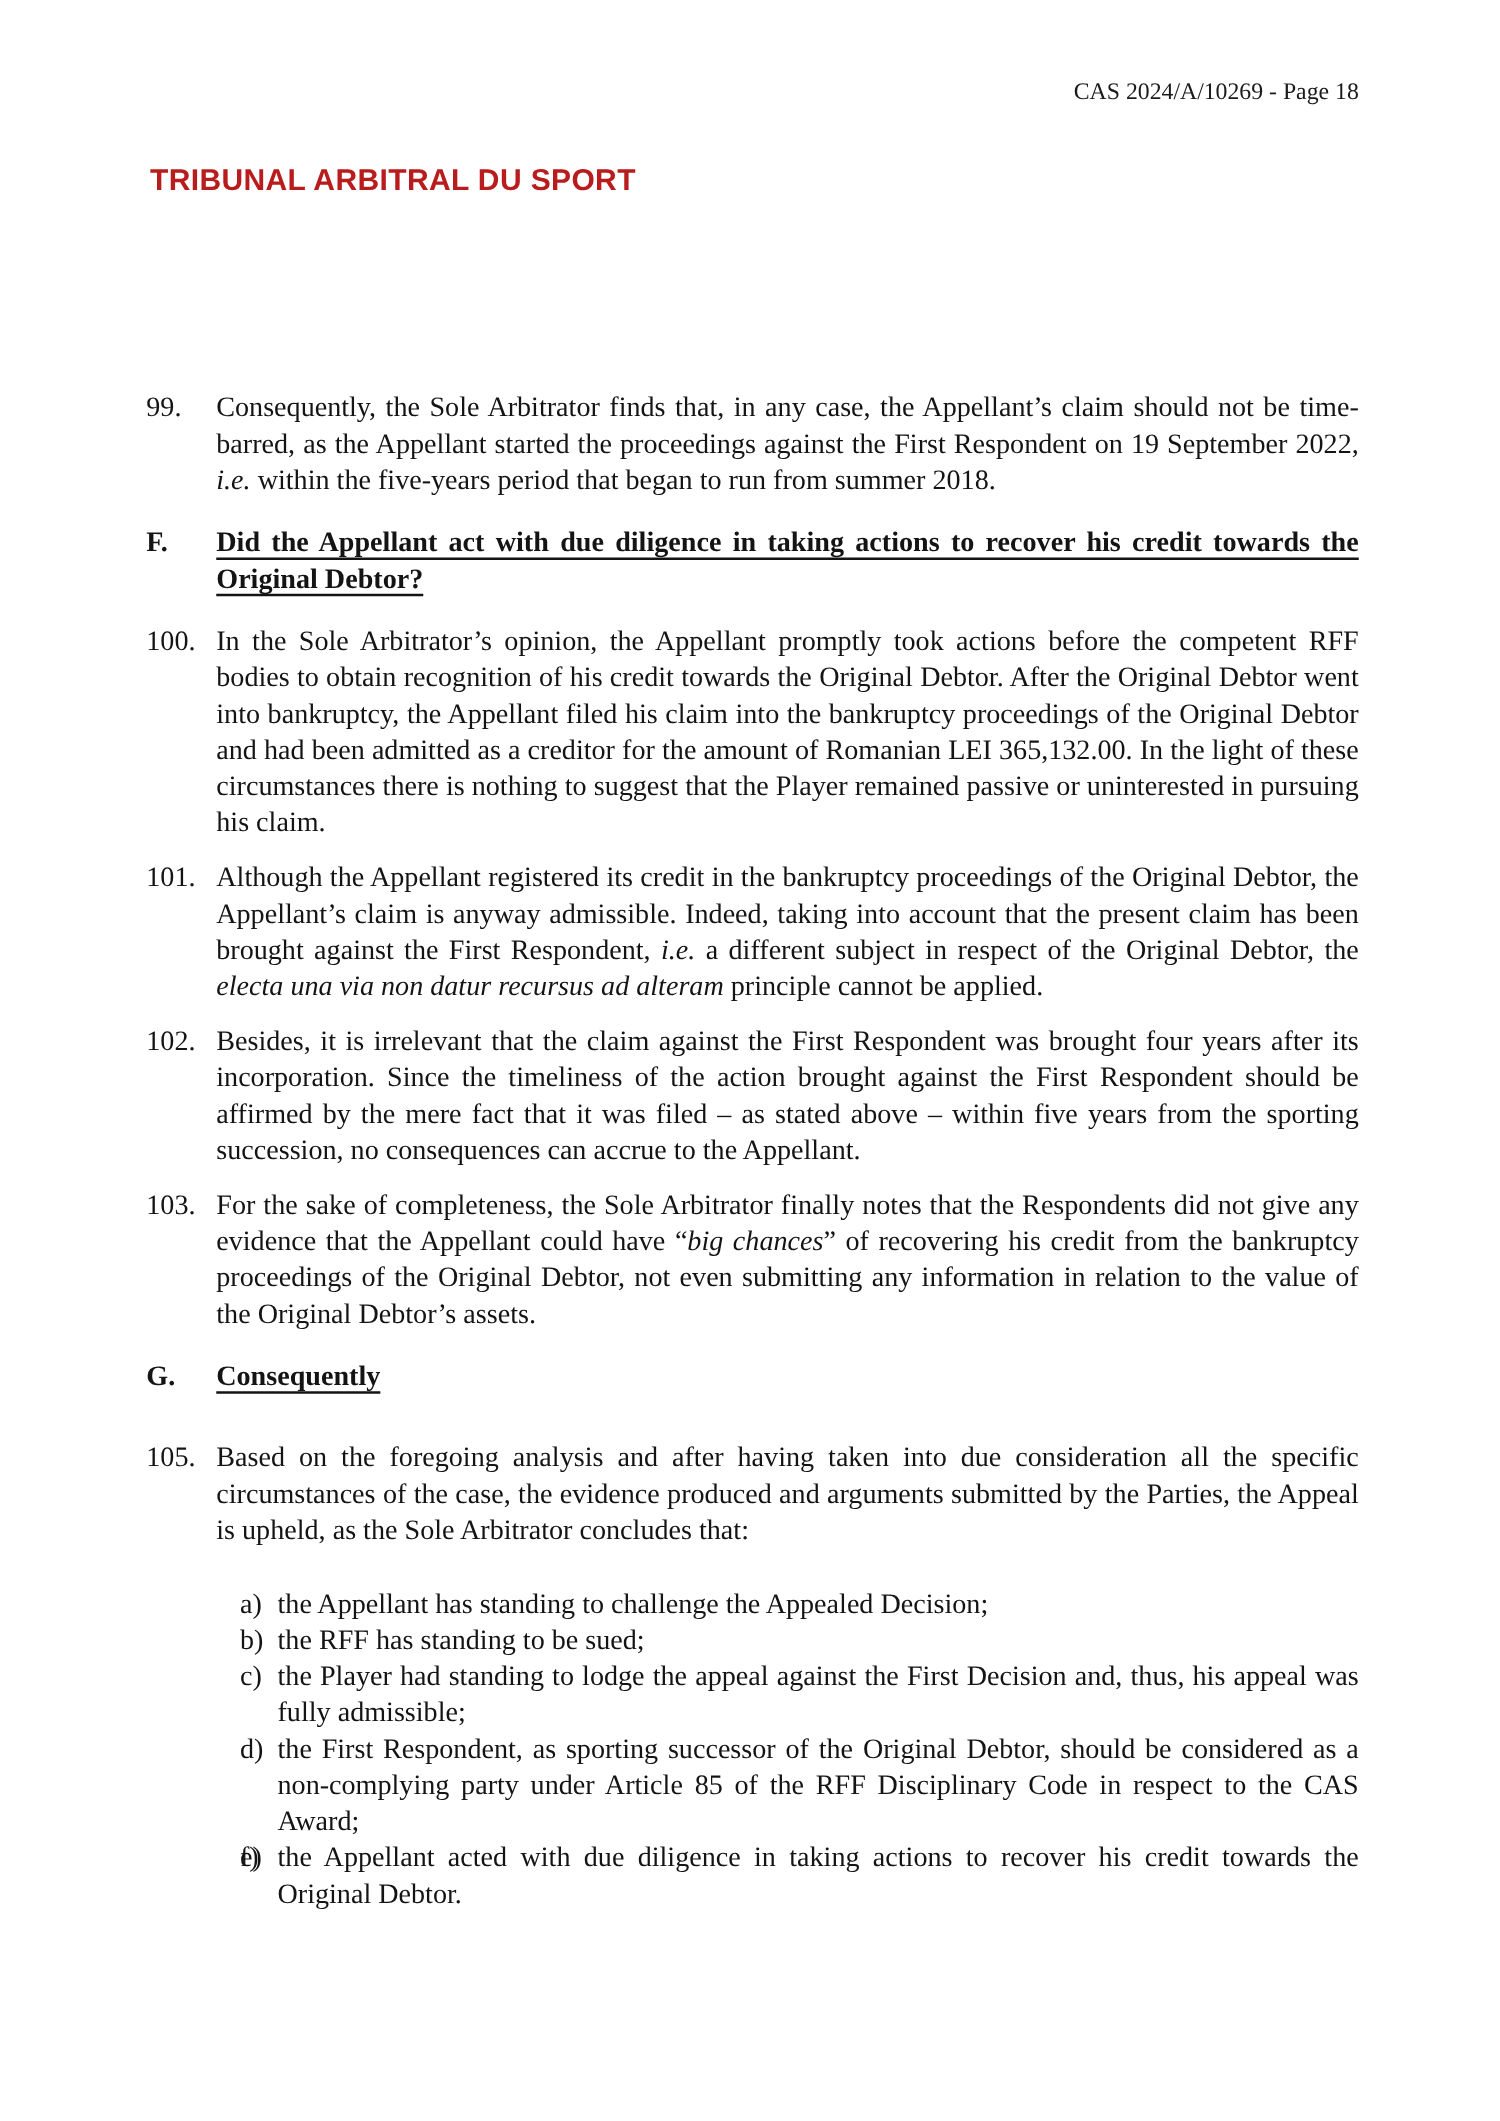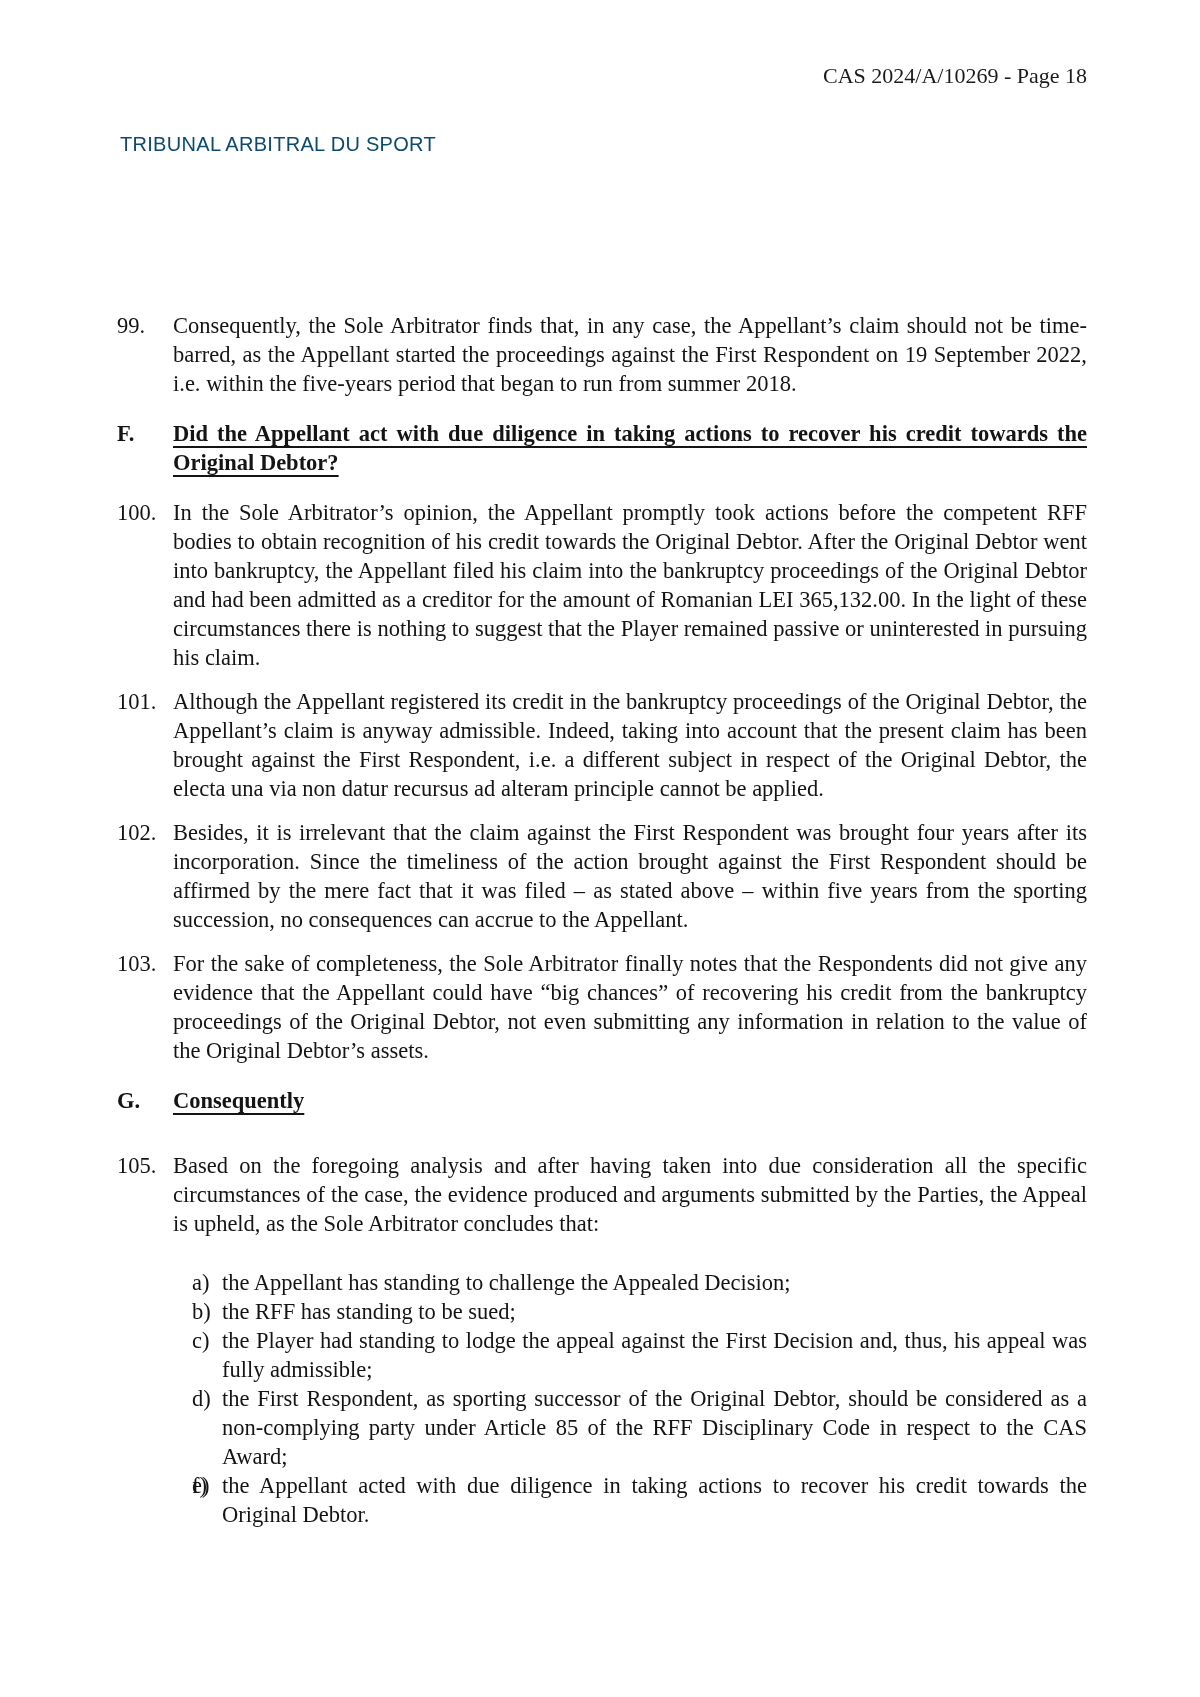--- a/index.html
+++ b/index.html
@@ -10,34 +10,34 @@
     height: 1697px;
     margin: 0 auto;
     background: #ffffff;
     overflow: hidden;
     font-family: "Liberation Serif", serif;
   }
   .case-ref {
     position: absolute;
     top: 63px;
     right: 113px;
-    font-size: 22px;
+    font-size: 19px;
     color: #1b1b1b;
     white-space: nowrap;
   }
   .letterhead {
     position: absolute;
     top: 131px;
     left: 120px;
     font-family: "Liberation Sans", sans-serif;
-    font-size: 20px;
+    font-size: 24px;
     line-height: 27.5px;
     letter-spacing: 0.3px;
-    font-weight: 400;
-    color: #0c4a6e;
+    font-weight: 700;
+    color: #b91c1c;
   }
   .doc {
     position: absolute;
     top: 271px;
     left: 117px;
     width: 970px;
     font-size: 22.5px;
     line-height: 29px;
     color: #141414;
     margin-top: 40px;
@@ -76,21 +76,21 @@
   .list-item {
     position: relative;
     padding-left: 105px;
     text-align: justify;
   }
   .list-item > .marker {
     position: absolute;
     left: 75px;
     top: 0;
   }
-  .seg-italic { }
+  .seg-italic { font-style: italic; }
 </style>
 </head>
 <body>
 
 <div class="page" data-name="document-page">
   <div class="case-ref" data-name="case-reference-header">CAS 2024/A/10269 - Page 18</div>
 
   <div class="letterhead" data-name="letterhead">
     <div data-name="letterhead-line-french">TRIBUNAL ARBITRAL DU SPORT</div>
   </div>

